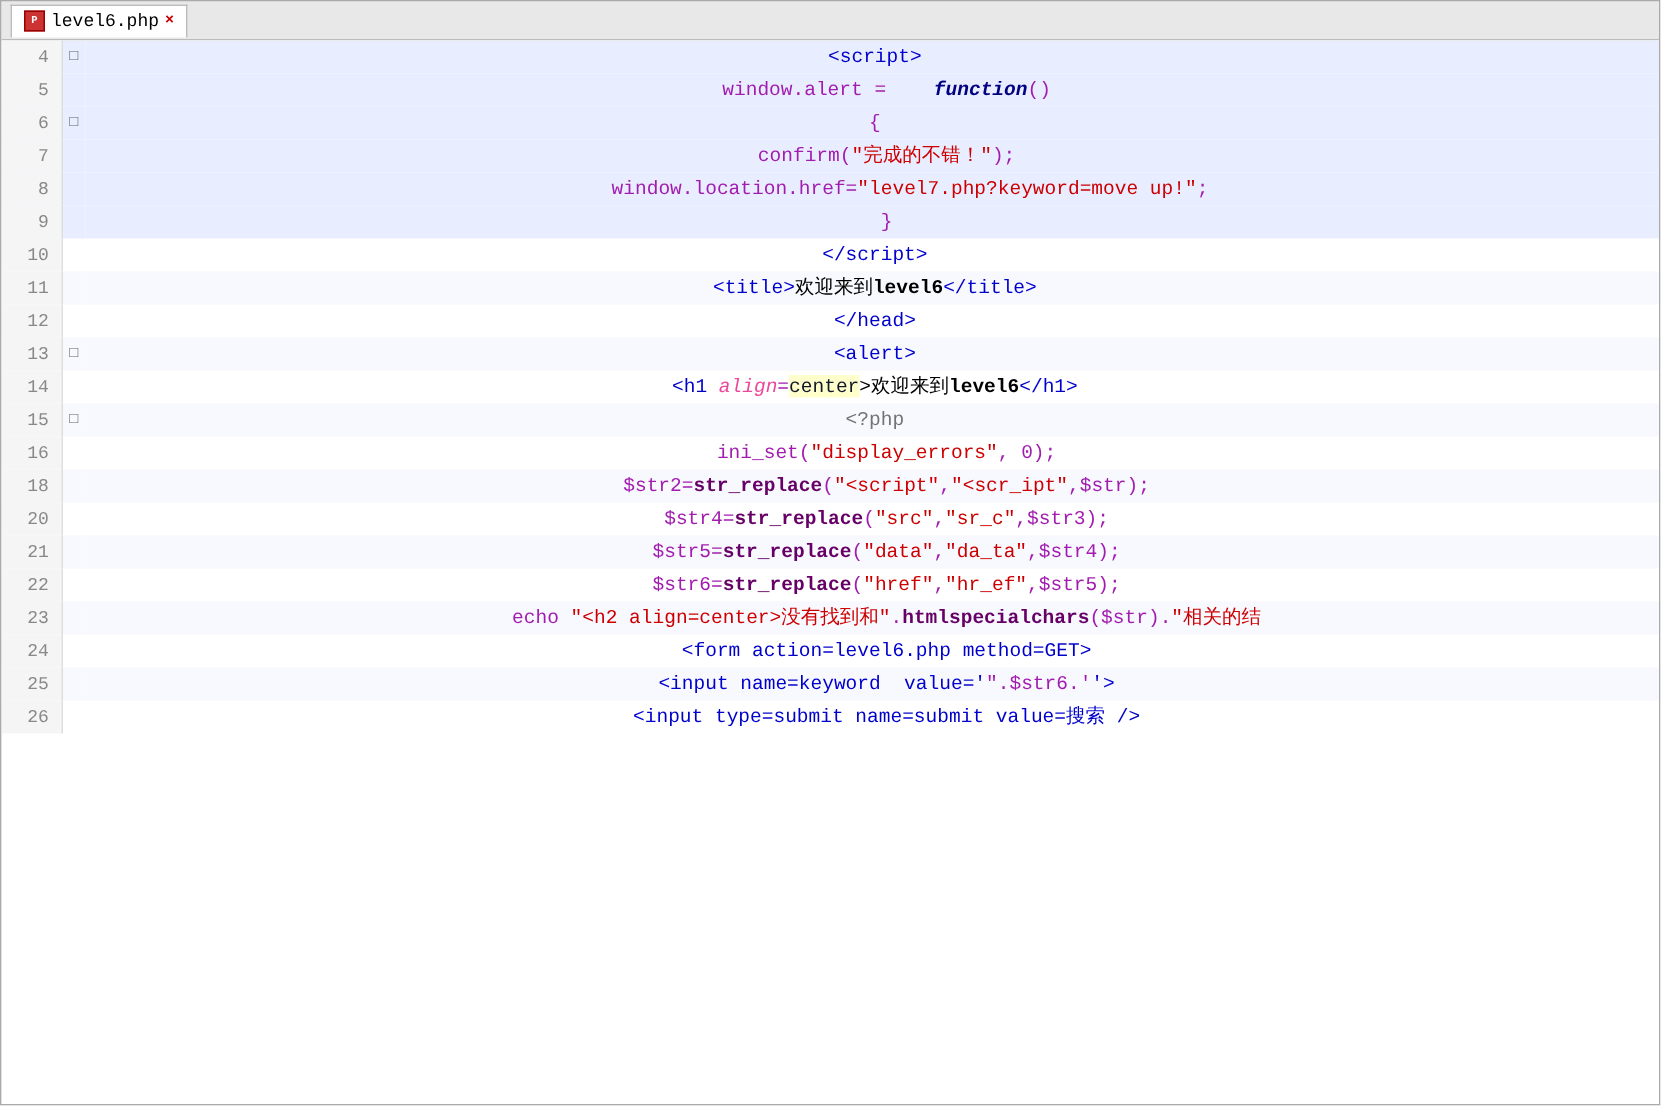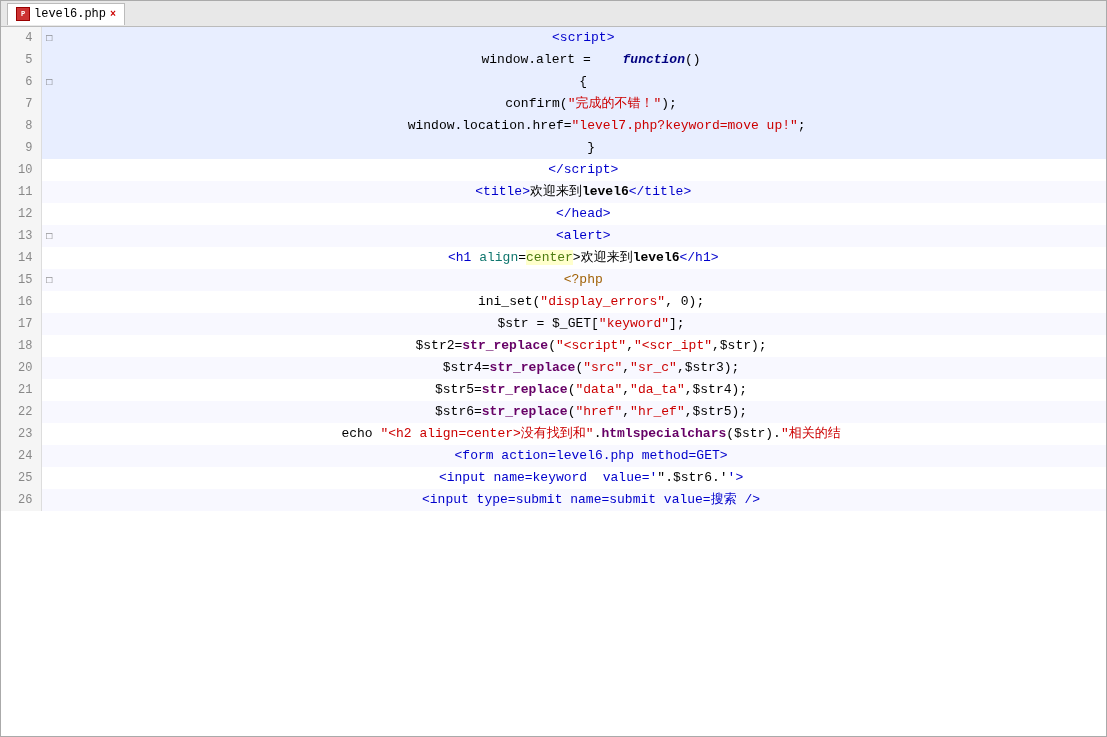--- a/index.html
+++ b/index.html
@@ -98,27 +98,27 @@
     }
     .code-cell {
       padding-left: 4px;
       white-space: pre;
       vertical-align: middle;
       line-height: 22px;
       text-align: center;
     }
     
     .kw-tag { color: #0000cc; }         
-    .kw-php { color: #a16207; }
+    .kw-php { color: #737373; }
     .kw-func { color: #000080; font-style: italic; font-weight: bold; margin-left: 24px; } 
     .kw-str { color: #cc0000; }
     .kw-fn { color: #660066; font-weight: bold; } 
-    .kw-plain { color: #000000; }
-    .kw-attr { color: #0f766e; }        
-    .kw-attr-val { color: #4d7c0f; background: #ffffcc; } 
+    .kw-plain { color: #a21caf; }
+    .kw-attr { color: #ec4899; font-style: italic; }        
+    .kw-attr-val { color: #0f172a; background: #ffffcc; } 
     .kw-cn { color: #000000; }          
     .kw-bold { font-weight: bold; }
   </style>
 </head>
 <body>
 
 <div class="window">
 
   <div class="title-bar">
     <div class="tab">
@@ -190,25 +190,20 @@
             <td class="line-num">15</td>
             <td class="fold-icon">□</td>
             <td class="code-cell"><span class="kw-php">&lt;?php</span></td>
           </tr>
           <tr class="line-row">
             <td class="line-num">16</td>
             <td class="fold-icon"></td>
             <td class="code-cell"><span>  </span><span class="kw-plain">ini_set(</span><span class="kw-str">"display_errors"</span><span class="kw-plain">, 0);</span></td>
           </tr>
           <tr class="line-row">
-            <td class="line-num">17</td>
-            <td class="fold-icon"></td>
-            <td class="code-cell"><span>  </span><span class="kw-plain">$str = $_GET[</span><span class="kw-str">"keyword"</span><span class="kw-plain">];</span></td>
-          </tr>
-          <tr class="line-row">
             <td class="line-num">18</td>
             <td class="fold-icon"></td>
             <td class="code-cell"><span>  </span><span class="kw-plain">$str2=</span><span class="kw-fn">str_replace</span><span class="kw-plain">(</span><span class="kw-str">"&lt;script"</span><span class="kw-plain">,</span><span class="kw-str">"&lt;scr_ipt"</span><span class="kw-plain">,$str);</span></td>
           </tr>
           <tr class="line-row">
             <td class="line-num">20</td>
             <td class="fold-icon"></td>
             <td class="code-cell"><span>  </span><span class="kw-plain">$str4=</span><span class="kw-fn">str_replace</span><span class="kw-plain">(</span><span class="kw-str">"src"</span><span class="kw-plain">,</span><span class="kw-str">"sr_c"</span><span class="kw-plain">,$str3);</span></td>
           </tr>
           <tr class="line-row">

